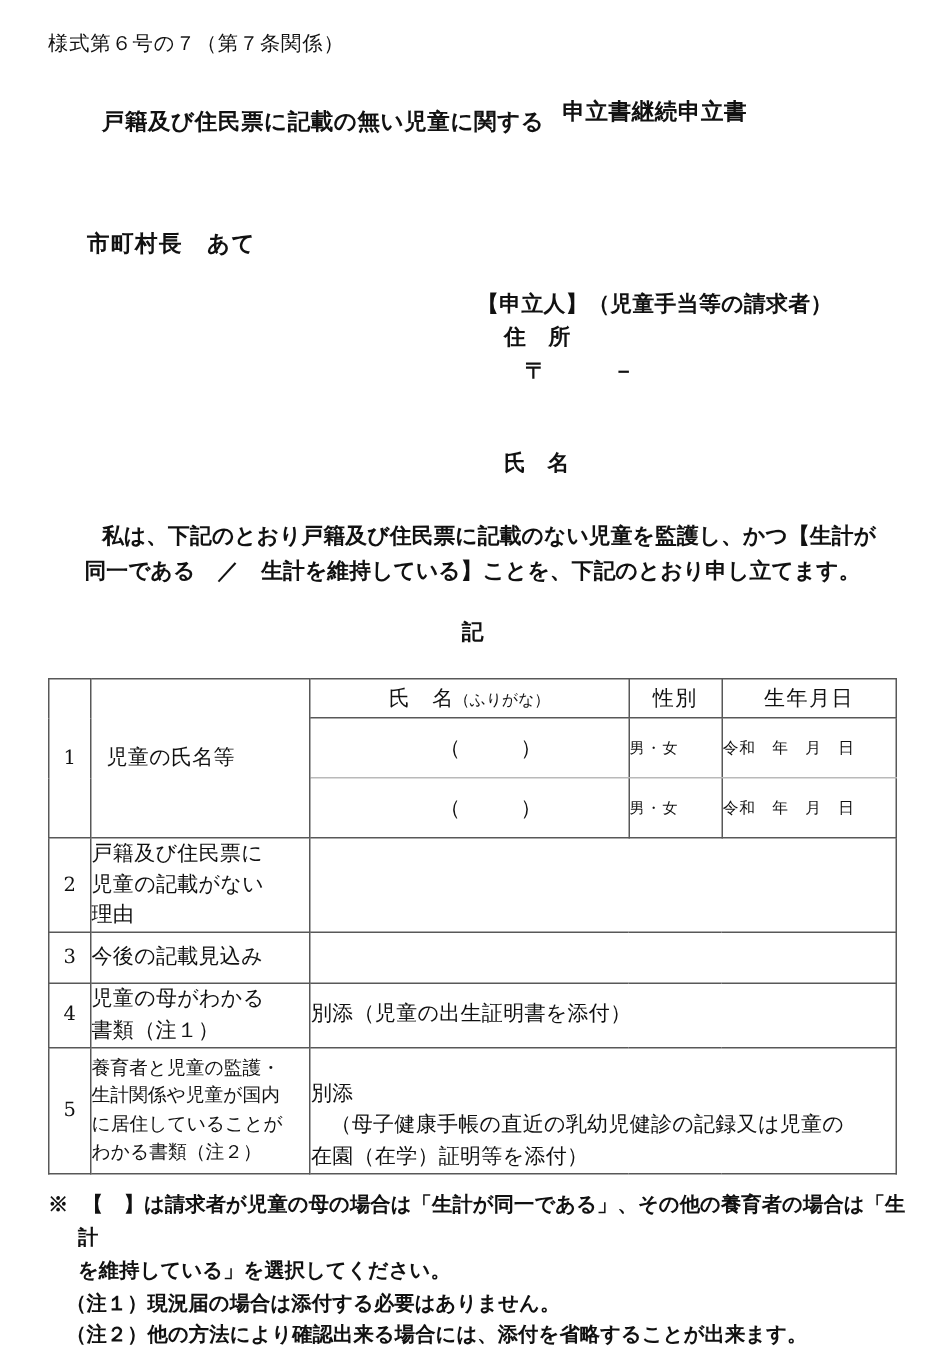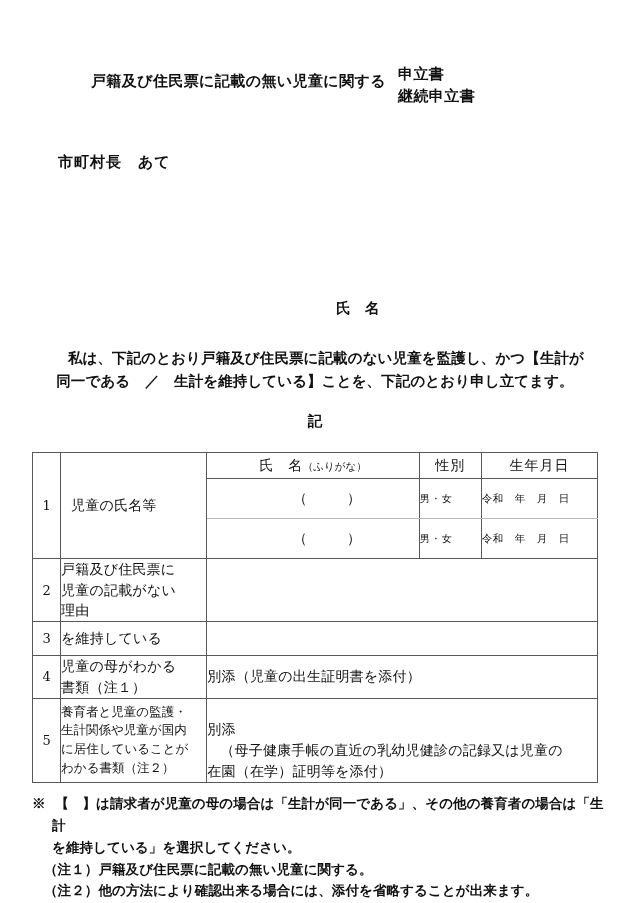--- a/index.html
+++ b/index.html
@@ -44,23 +44,24 @@
   }
   .title-main {
     font-size: 15px;
     font-weight: 700;
     letter-spacing: 0.4px;
     white-space: nowrap;
     padding-top: 8px;
   }
   .title-stack {
     display: flex;
-    flex-direction: column;
+    flex-direction: row;
     margin-left: 12px;
     line-height: 1.45;
+    align-items: flex-end;
   }
   .title-stack span {
     font-size: 15px;
     font-weight: 700;
     letter-spacing: 0.4px;
     white-space: nowrap;
   }
 
   
   .addressee {
@@ -256,31 +257,39 @@
   .note-hang {
     padding-left: 20px;
     text-indent: -20px;
   }
 </style>
 </head>
 <body>
 
 <div class="page">
 
+  <div class="form-code">様式第６号の７（第７条関係）</div>
 
   <div class="title-row">
     <div class="title-main">戸籍及び住民票に記載の無い児童に関する</div>
     <div class="title-stack">
       <span>申立書</span>
       <span>継続申立書</span>
     </div>
   </div>
 
   <div class="addressee">市町村長　あて</div>
 
+  <div class="applicant">
+    <div class="applicant-head">【申立人】（児童手当等の請求者）</div>
+    <div class="applicant-addr">住　所</div>
+    <div class="applicant-postal">
+      <span>〒</span><span class="dash">－</span>
+    </div>
+  </div>
   <div class="applicant-name">氏　名</div>
 
   <div class="statement">
     <span class="indent"></span><span>私は、下記のとおり戸籍及び住民票に記載のない児童を監護し、かつ【生計が</span><br>
     <span>同一である　／　生計を維持している】ことを、下記のとおり申し立てます。</span>
   </div>
 
   <div class="ki">記</div>
 
   <table class="form-table">
@@ -323,21 +332,21 @@
       <tr>
         <td class="cell-num r2-height">2</td>
         <td class="cell-label"><span style="white-space:pre-line">戸籍及び住民票に
 児童の記載がない
 理由</span></td>
         <td class="cell-content" colspan="3"></td>
       </tr>
 
       <tr>
         <td class="cell-num r3-height">3</td>
-        <td class="cell-label">を維持している</td>
+        <td class="cell-label">今後の記載見込み</td>
         <td class="cell-content" colspan="3"></td>
       </tr>
 
       <tr>
         <td class="cell-num r4-height">4</td>
         <td class="cell-label"><span style="white-space:pre-line">児童の母がわかる
 書類（注１）</span></td>
         <td class="cell-content" colspan="3">別添（児童の出生証明書を添付）</td>
       </tr>
 
@@ -354,17 +363,17 @@
         </td>
       </tr>
     </tbody>
   </table>
 
   <div class="notes">
     <div class="note-hang">
       <span>※</span>&nbsp;&nbsp;<span>【　】は請求者が児童の母の場合は「生計が同一である」、その他の養育者の場合は「生計</span>
     </div>
     <div style="padding-left:20px">を維持している」を選択してください。</div>
-    <div style="padding-left:12px">（注１）戸籍及び住民票に記載の無い児童に関する。</div>
+    <div style="padding-left:12px">（注１）現況届の場合は添付する必要はありません。</div>
     <div style="padding-left:12px">（注２）他の方法により確認出来る場合には、添付を省略することが出来ます。</div>
   </div>
 
 </div>
 
 </body></html>

